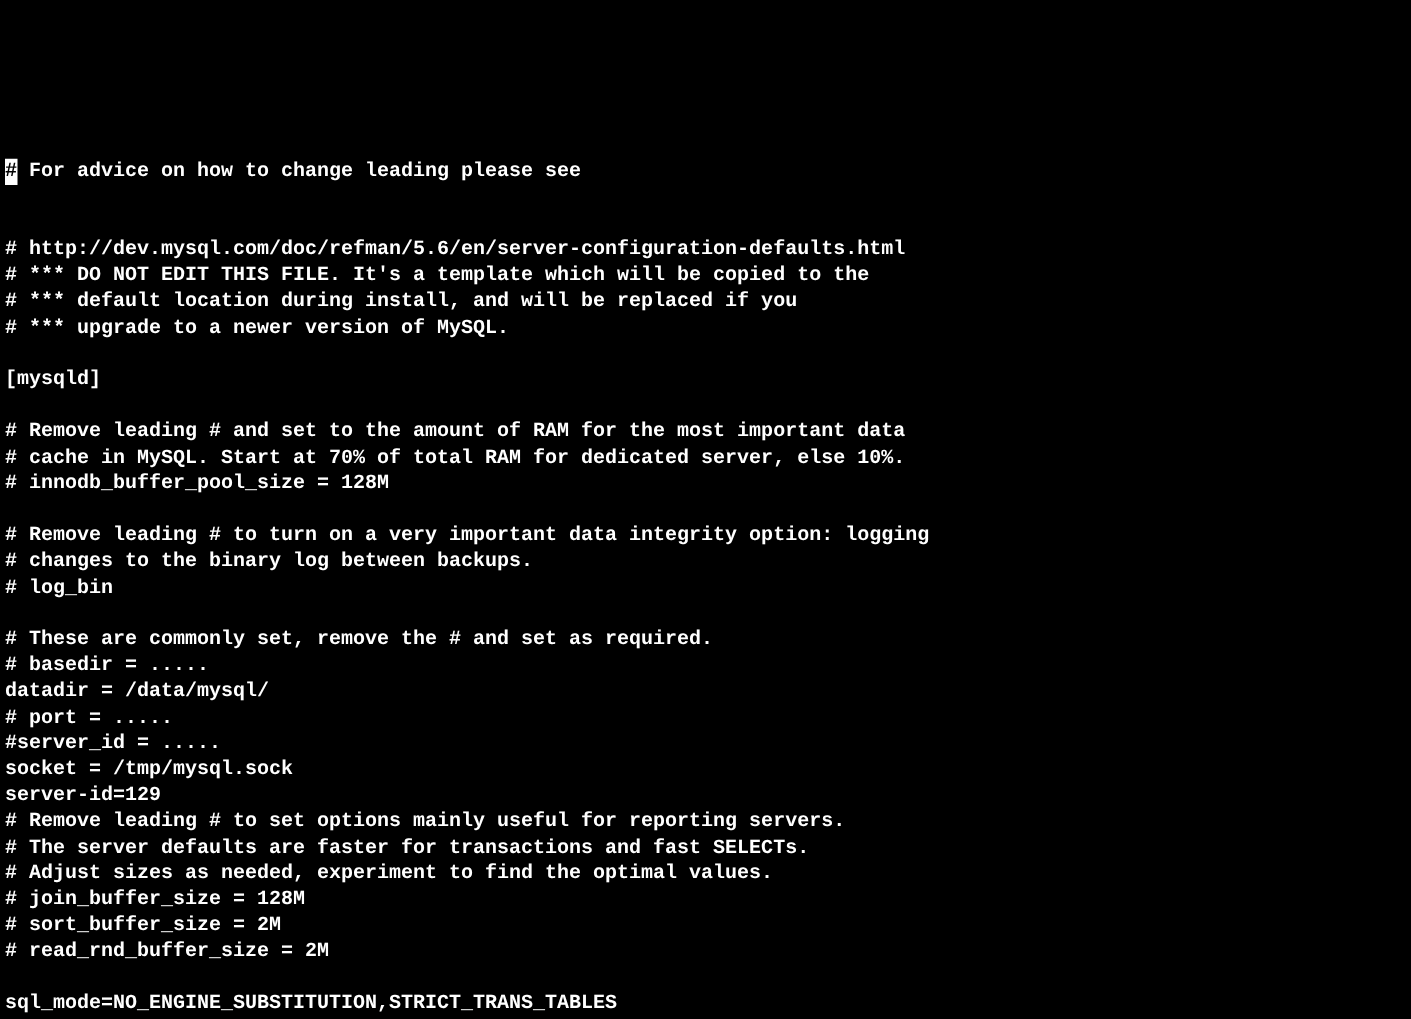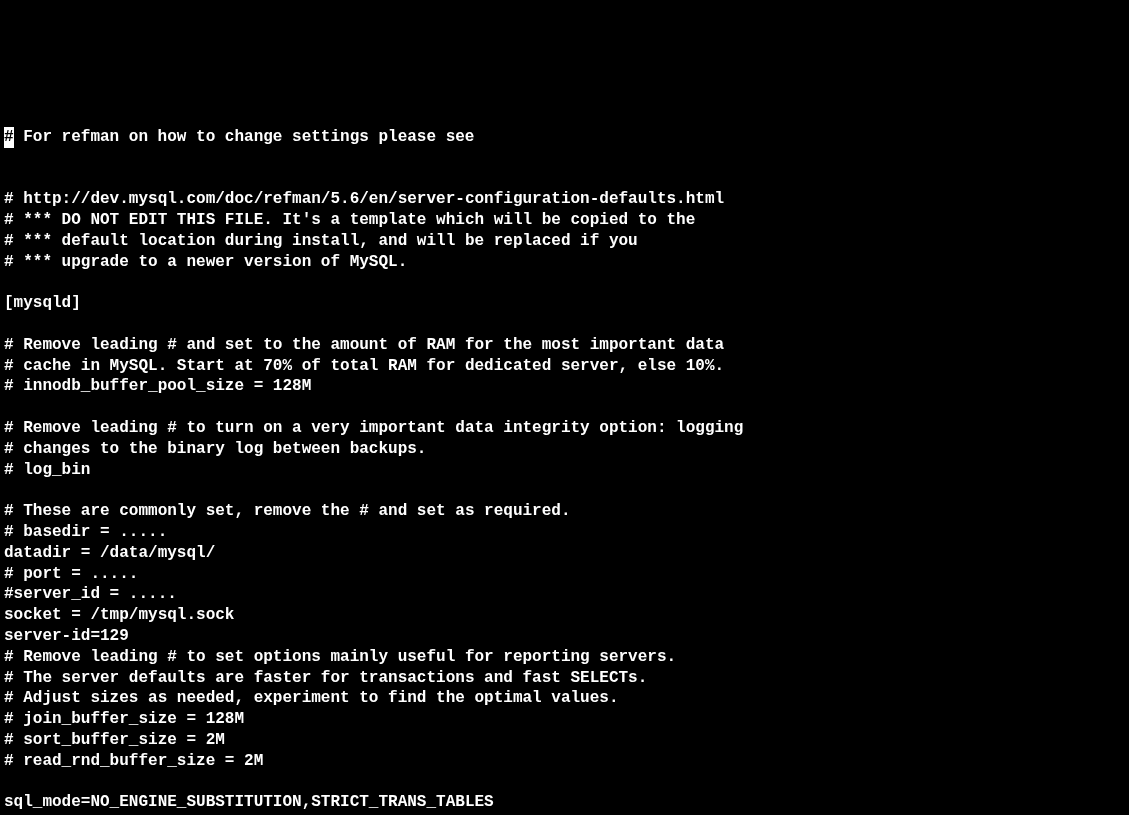--- a/index.html
+++ b/index.html
@@ -36,20 +36,20 @@
       display: inline-block;
       width: 0.6em;
     }
   </style>
 </head>
 <body>
 
 
 
 <div class="editor-content">
-  <div class="line cursor-line"><span class="cursor">#</span><span> For refman on how to change settings please see</span></div>
+  <div class="line cursor-line"><span class="cursor">#</span><span> For advice on how to change leading please see</span></div>
   <div id="file-lines"><div class="line"># http://dev.mysql.com/doc/refman/5.6/en/server-configuration-defaults.html</div><div class="line"># *** DO NOT EDIT THIS FILE. It's a template which will be copied to the</div><div class="line"># *** default location during install, and will be replaced if you</div><div class="line"># *** upgrade to a newer version of MySQL.</div><div class="line">&nbsp;</div><div class="line">[mysqld]</div><div class="line">&nbsp;</div><div class="line"># Remove leading # and set to the amount of RAM for the most important data</div><div class="line"># cache in MySQL. Start at 70% of total RAM for dedicated server, else 10%.</div><div class="line"># innodb_buffer_pool_size = 128M</div><div class="line">&nbsp;</div><div class="line"># Remove leading # to turn on a very important data integrity option: logging</div><div class="line"># changes to the binary log between backups.</div><div class="line"># log_bin</div><div class="line">&nbsp;</div><div class="line"># These are commonly set, remove the # and set as required.</div><div class="line"># basedir = .....</div><div class="line">datadir = /data/mysql/</div><div class="line"># port = .....</div><div class="line">#server_id = .....</div><div class="line">socket = /tmp/mysql.sock</div><div class="line">server-id=129</div><div class="line"># Remove leading # to set options mainly useful for reporting servers.</div><div class="line"># The server defaults are faster for transactions and fast SELECTs.</div><div class="line"># Adjust sizes as needed, experiment to find the optimal values.</div><div class="line"># join_buffer_size = 128M</div><div class="line"># sort_buffer_size = 2M</div><div class="line"># read_rnd_buffer_size = 2M</div><div class="line">&nbsp;</div><div class="line">sql_mode=NO_ENGINE_SUBSTITUTION,STRICT_TRANS_TABLES</div></div>
   
   
 </div>
 
 
 
 
 </body></html>

